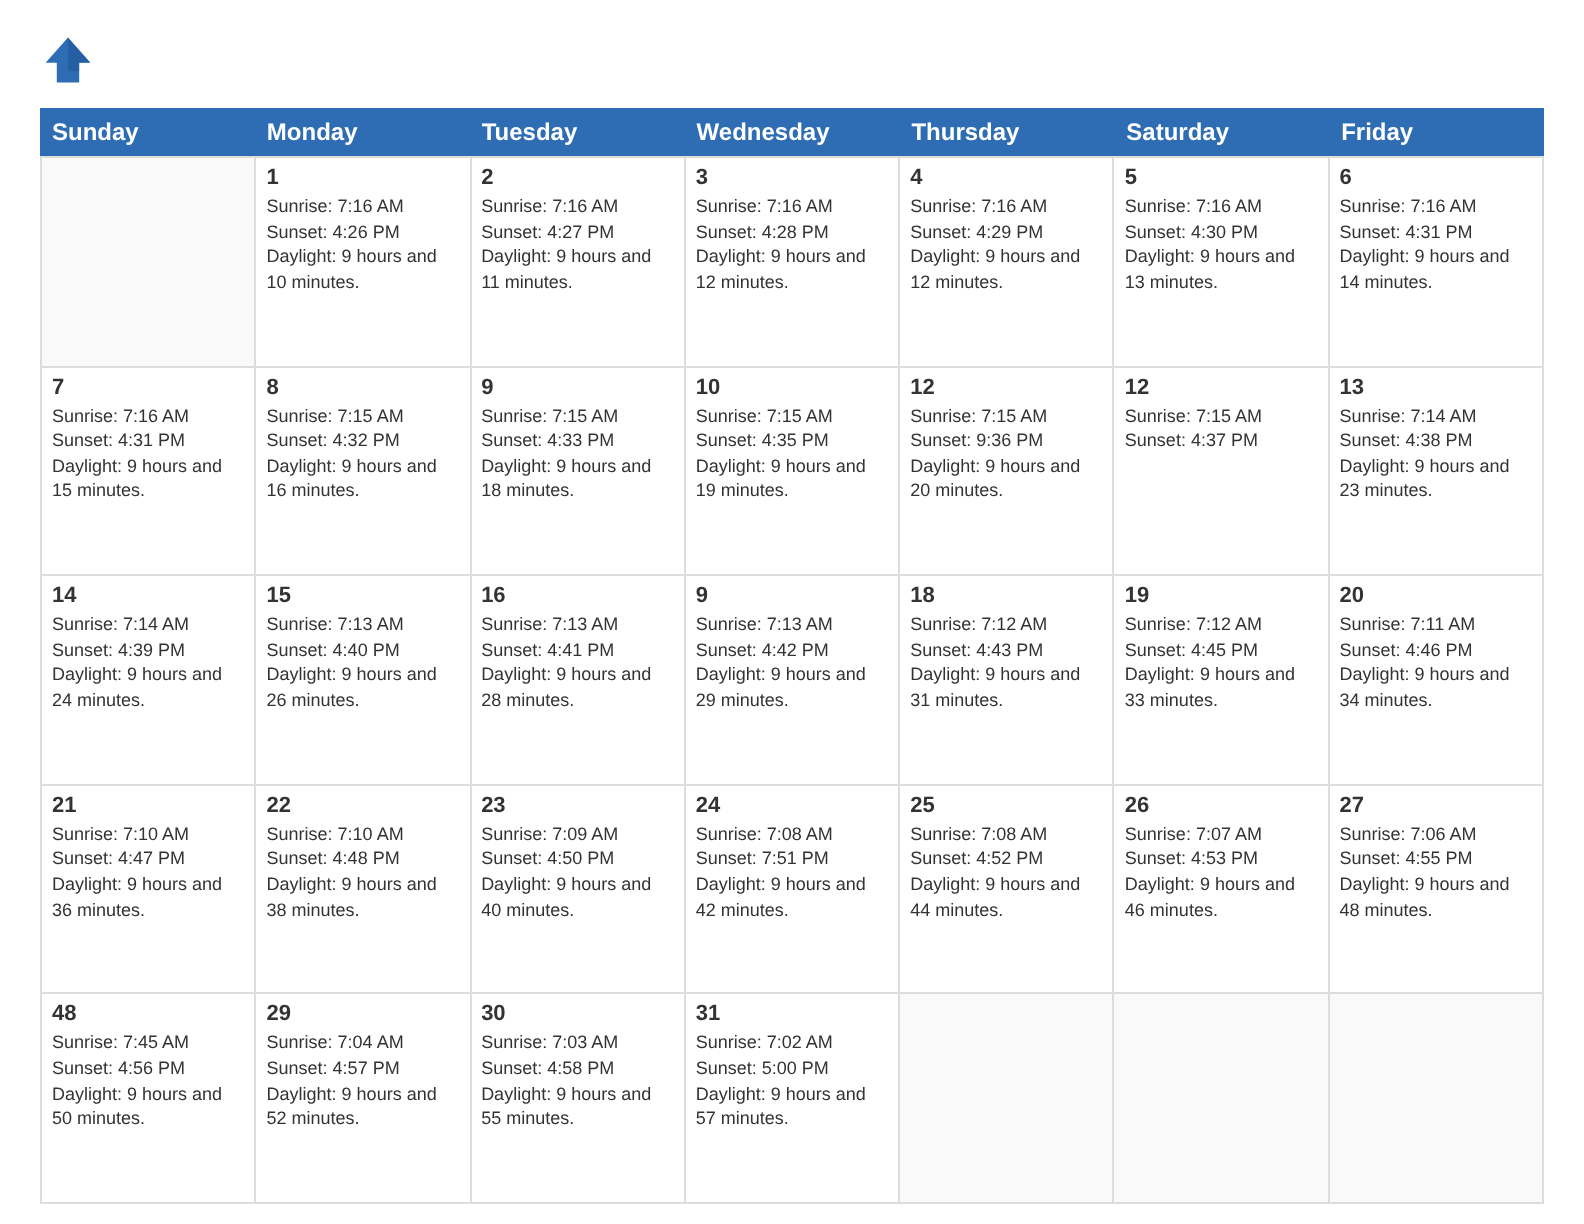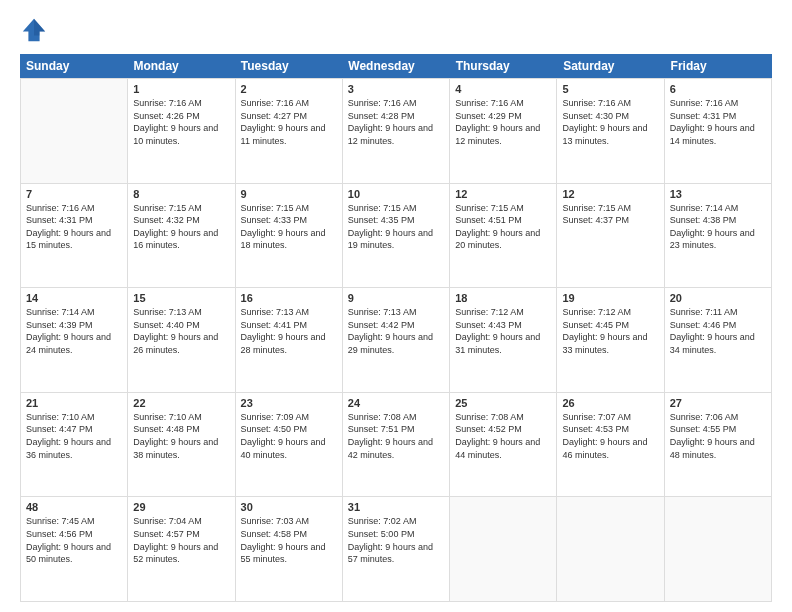--- a/index.html
+++ b/index.html
@@ -200,21 +200,21 @@
           </div>
           <div class="cal-cell">
             <div class="day-num">10</div>
             <p>Sunrise: 7:15 AM</p>
             <p>Sunset: 4:35 PM</p>
             <p>Daylight: 9 hours and 19 minutes.</p>
           </div>
           <div class="cal-cell">
             <div class="day-num">12</div>
             <p>Sunrise: 7:15 AM</p>
-            <p>Sunset: 4:51 PM</p>
+            <p>Sunset: 9:36 PM</p>
             <p>Daylight: 9 hours and 20 minutes.</p>
           </div>
           <div class="cal-cell">
             <div class="day-num">12</div>
             <p>Sunrise: 7:15 AM</p>
             <p>Sunset: 4:37 PM</p>
           </div>
           <div class="cal-cell">
             <div class="day-num">13</div>
             <p>Sunrise: 7:14 AM</p>

